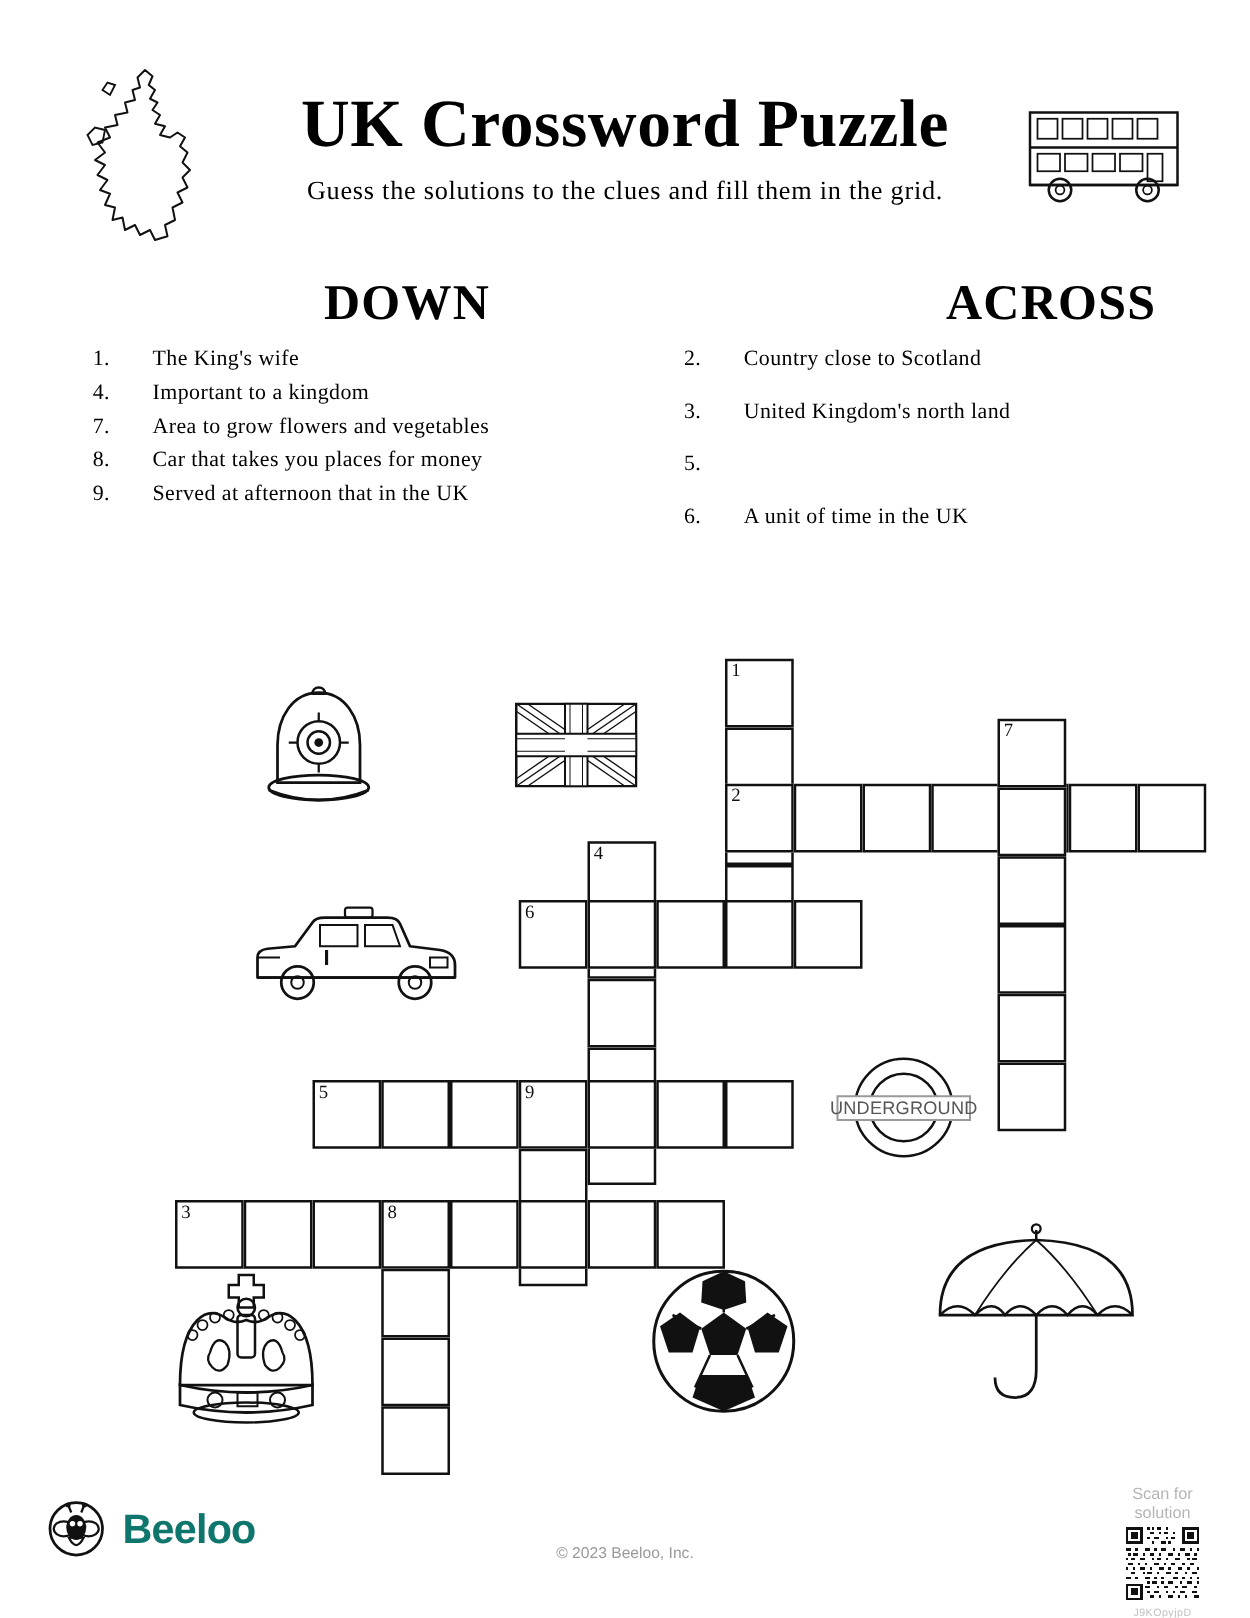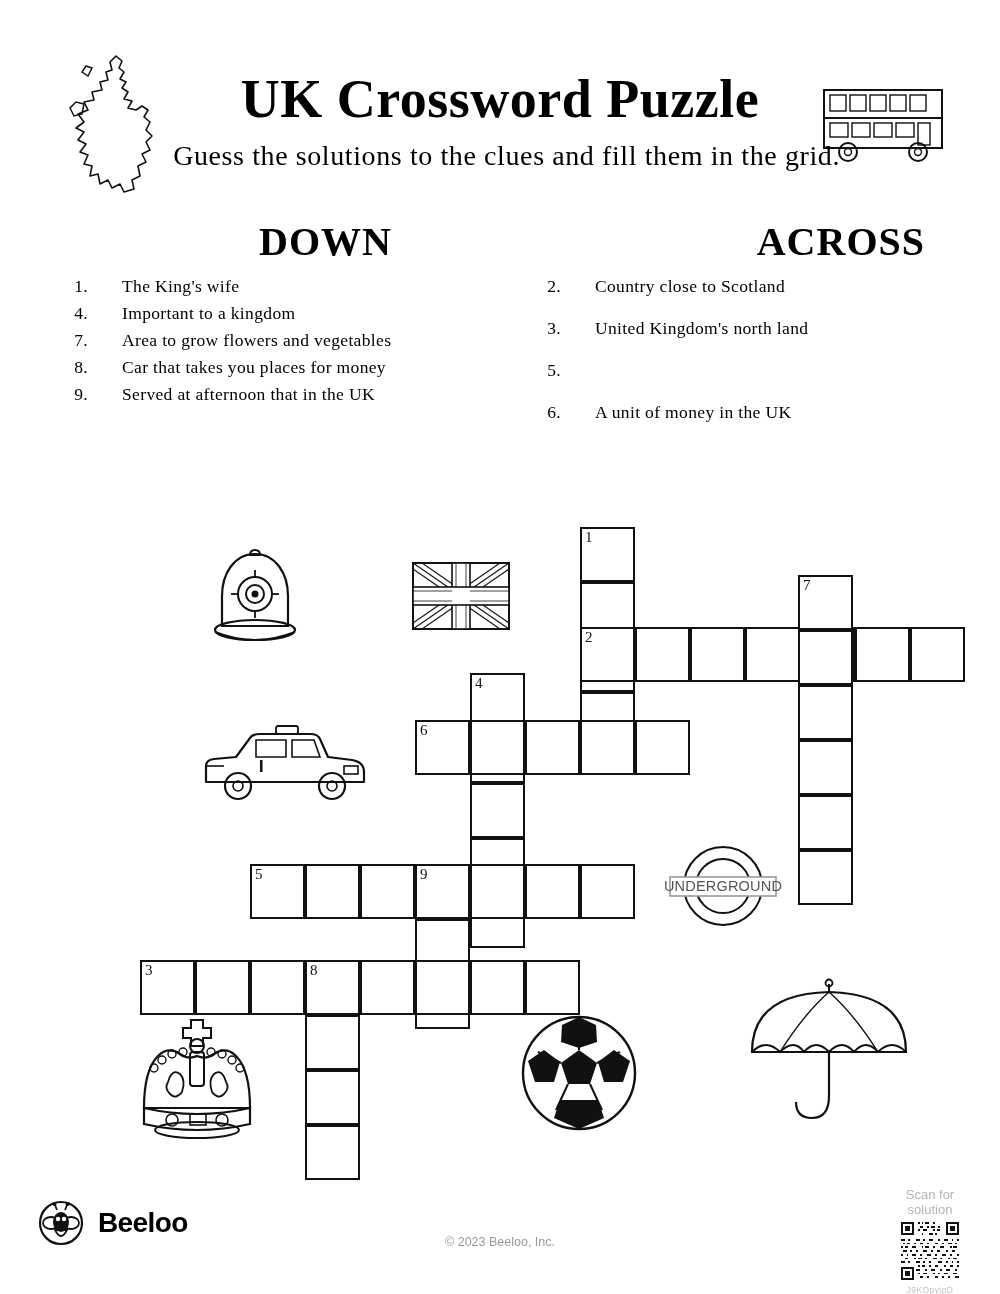--- a/index.html
+++ b/index.html
@@ -18,21 +18,21 @@
   #header { position: absolute; left: 0; top: 0; width: 804px; height: 200px; }
   #uk-map { position: absolute; left: 62px; top: 52px; width: 110px; height: 145px; }
   #bus { position: absolute; left: 818px; top: 82px; width: 135px; height: 85px; }
   #title {
     position: absolute; left: 200px; top: 68px; width: 600px;
     text-align: center; font-size: 54px; letter-spacing: 0.5px;
     font-family: "Liberation Serif", serif; font-weight: 700;
   }
   #subtitle {
     position: absolute; left: 160px; top: 140px; width: 680px;
-    text-align: right; font-size: 28px; letter-spacing: 0.6px;
+    text-align: center; font-size: 21px; letter-spacing: 0.6px;
     font-family: "Liberation Serif", serif;
   }
 
   
   .clue-col { position: absolute; }
   #down-col  { left: 62px;  top: 222px; width: 330px; }
   #across-col{ left: 525px; top: 222px; width: 400px; }
   .clue-heading {
     font-size: 40px; font-weight: 700; letter-spacing: 1px;
     font-family: "Liberation Serif", serif; margin: 0 0 12px 0;
@@ -70,22 +70,22 @@
   #roundel    { left: 664px; top: 838px; width: 118px; height: 96px;  }
   #crown      { left: 128px; top: 1012px; width: 138px; height: 132px; }
   #football   { left: 520px; top: 1014px; width: 118px; height: 118px; }
   #umbrella   { left: 746px; top: 978px; width: 166px; height: 148px; }
 
   
   #footer { position: absolute; left: 0; top: 1175px; width: 1000px; height: 119px; }
   #logo-wrap { position: absolute; left: 38px; top: 25px; display: flex; align-items: center; }
   #logo-mark { width: 46px; height: 46px; }
   #logo-text {
-    margin-left: 14px; font-size: 28px; font-weight: 700; letter-spacing: -0.6px;
-    font-family: "Liberation Sans", sans-serif; color: #000000;
+    margin-left: 14px; font-size: 33px; font-weight: 700; letter-spacing: -0.6px;
+    font-family: "Liberation Sans", sans-serif; color: #0f766e;
   }
   #copyright {
     position: absolute; left: 0; top: 60px; width: 1000px; text-align: center;
     font-size: 12.5px; color: #9a9a9a; font-family: "Liberation Sans", sans-serif;
   }
   #qr-wrap { position: absolute; right: 22px; top: 12px; width: 96px; text-align: center; }
   #qr-caption { font-size: 13px; color: #b5b5b5; font-family: "Liberation Sans", sans-serif; margin-bottom: 3px; }
   #qr-code { width: 62px; height: 62px; margin: 0 auto; display: block; }
   #qr-id { font-size: 8.5px; color: #c2c2c2; font-family: "Liberation Sans", sans-serif; margin-top: 3px; letter-spacing: 0.4px; }
 </style>
@@ -164,21 +164,21 @@
     </li>
     <li class="clue-item">
       <span class="clue-num">3.</span>
       <span class="clue-text">United Kingdom's north land</span>
     </li>
     <li class="clue-item">
       <span class="clue-num">5.</span>
     </li>
     <li class="clue-item">
       <span class="clue-num">6.</span>
-      <span class="clue-text">A unit of money in the UK</span>
+      <span class="clue-text">A unit of time in the UK</span>
     </li>
   </ul>
 </div>
 
 <div id="grid-area">
     <div class="cell" style="left: 580px; top: 527px;">
       <span class="num">1</span>
     </div>
     <div class="cell" style="left: 580px; top: 582px;"></div>
     <div class="cell" style="left: 580px; top: 637px;"></div>

